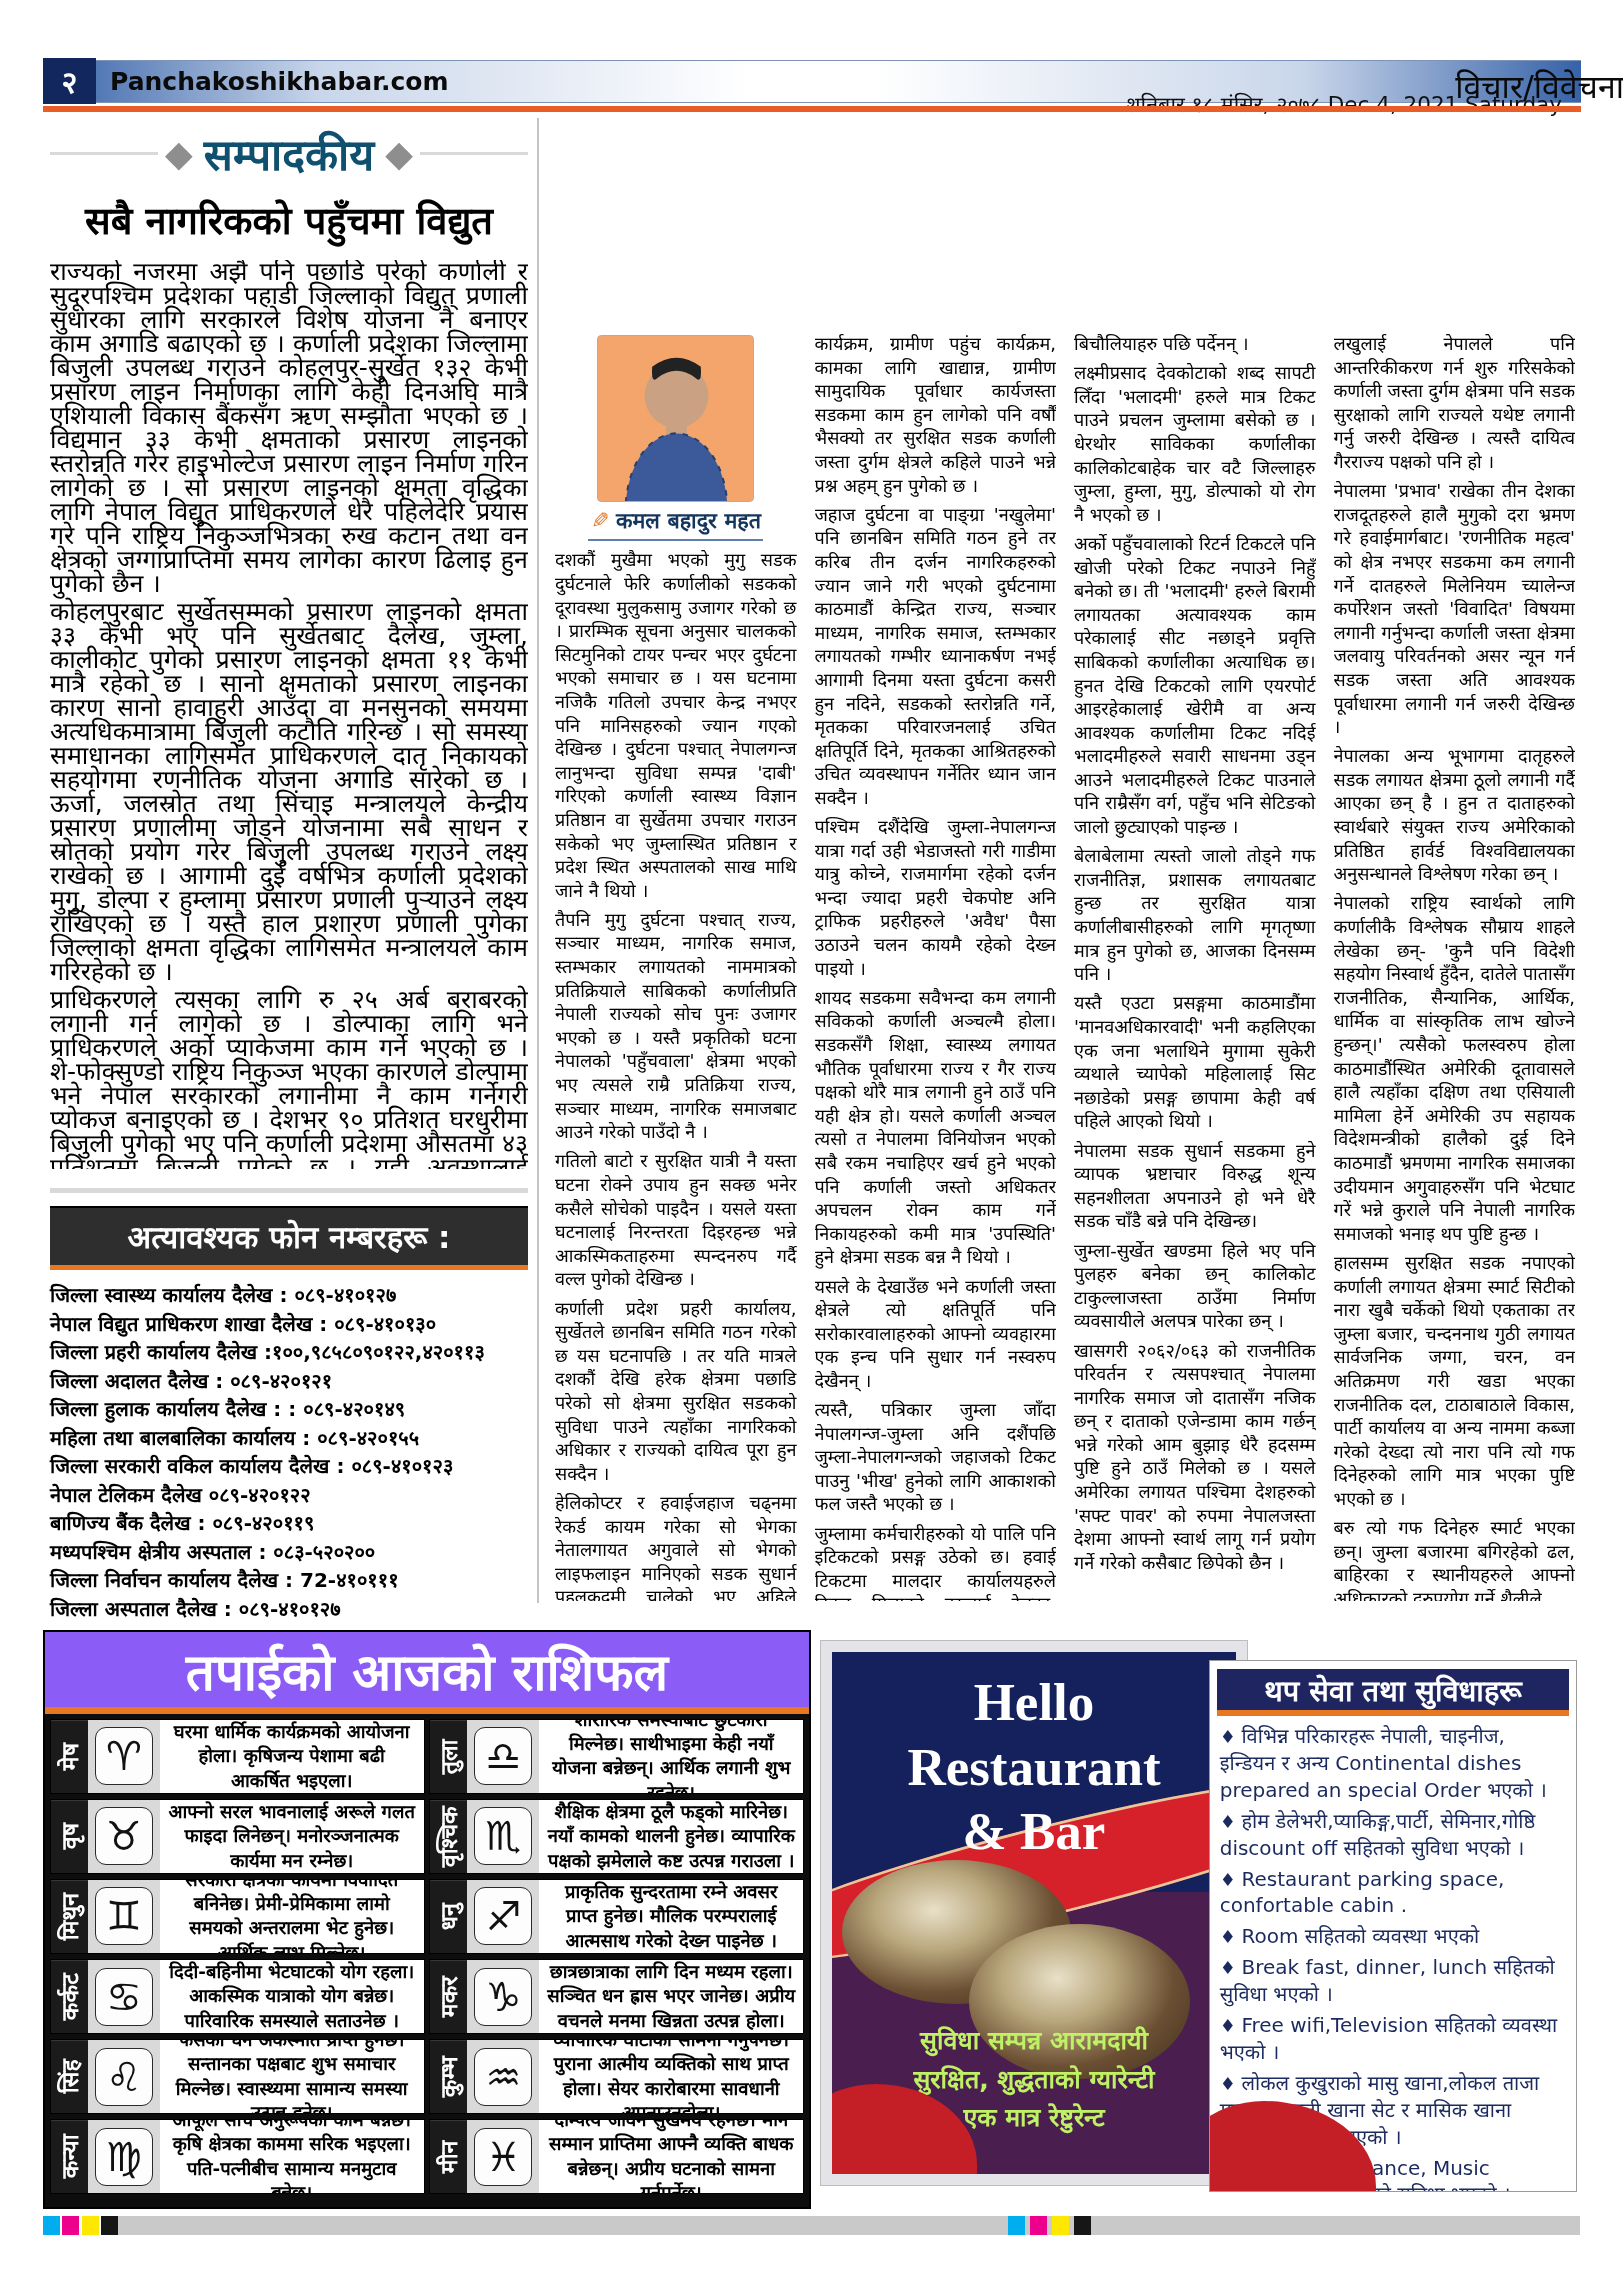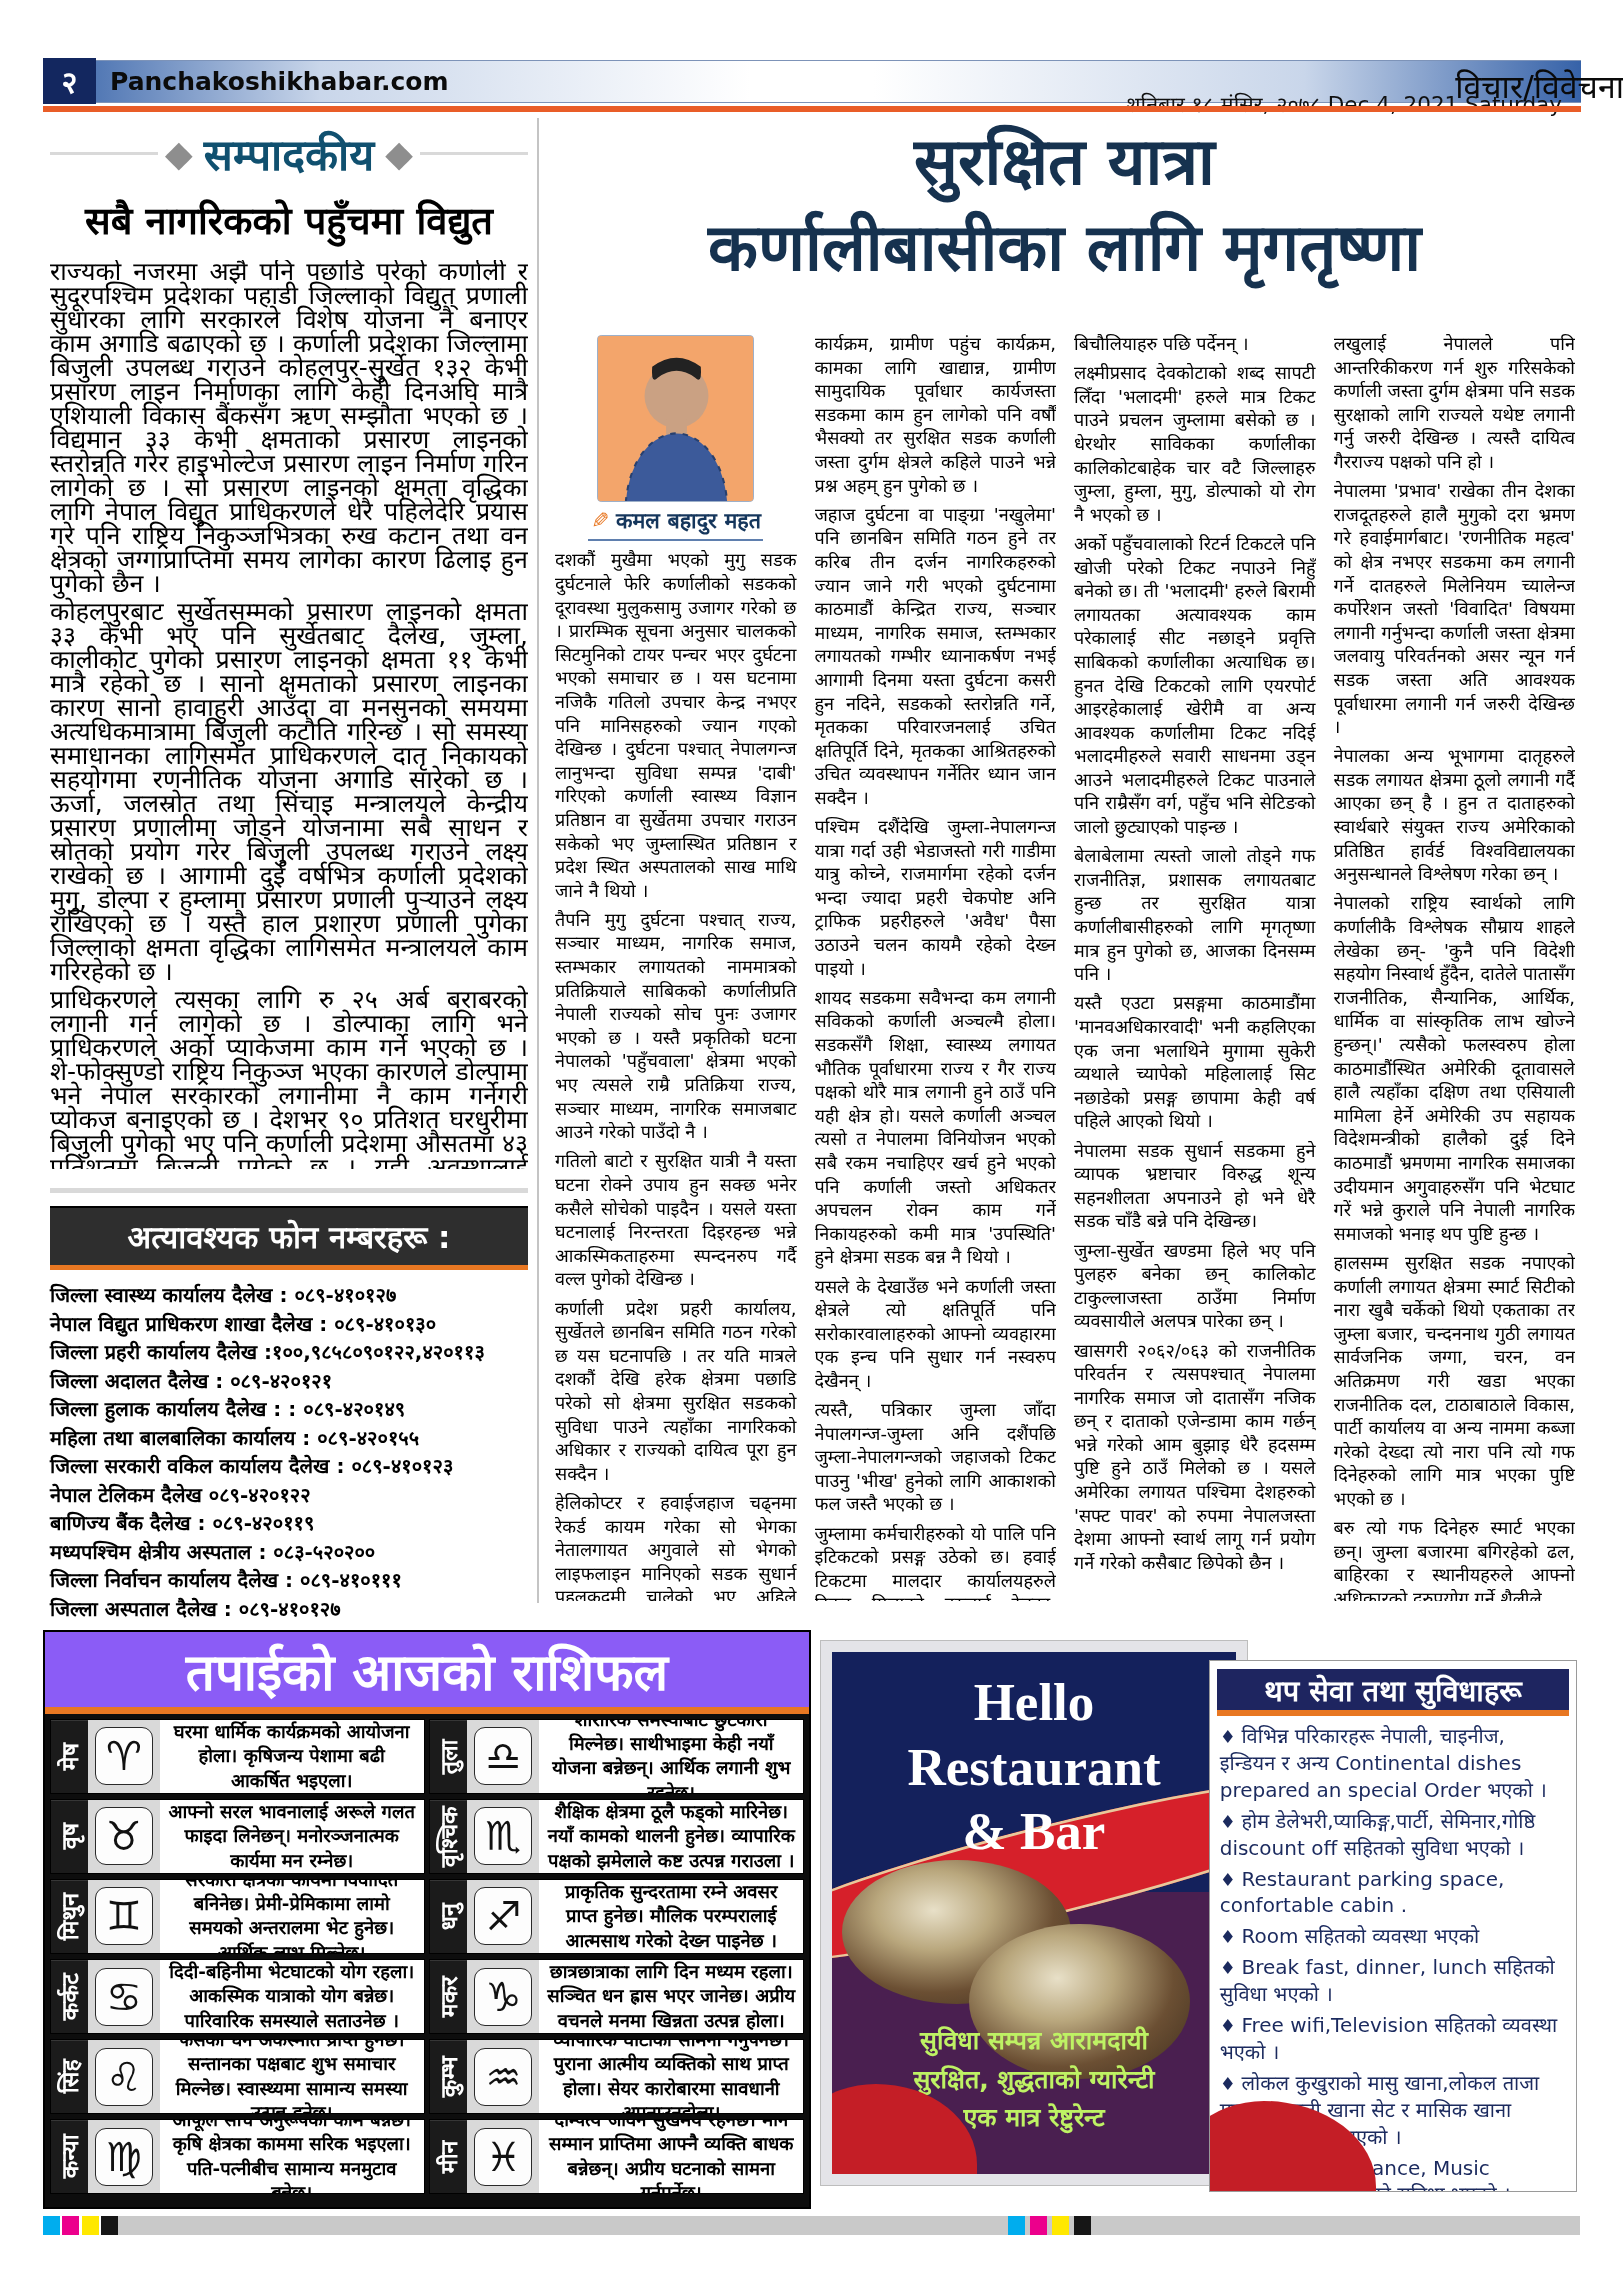--- a/index.html
+++ b/index.html
@@ -145,29 +145,25 @@
     <div class="phone-item">जिल्ला स्वास्थ्य कार्यालय दैलेख : ०८९-४१०१२७</div>
         <div class="phone-item">नेपाल विद्युत प्राधिकरण शाखा दैलेख : ०८९-४१०१३०</div>
         <div class="phone-item">जिल्ला प्रहरी कार्यालय दैलेख :१००,९८५८०९०१२२,४२०११३</div>
         <div class="phone-item">जिल्ला अदालत दैलेख : ०८९-४२०१२१</div>
         <div class="phone-item">जिल्ला हुलाक कार्यालय दैलेख : : ०८९-४२०१४९</div>
         <div class="phone-item">महिला तथा बालबालिका कार्यालय : ०८९-४२०१५५</div>
         <div class="phone-item">जिल्ला सरकारी वकिल कार्यालय दैलेख : ०८९-४१०१२३</div>
         <div class="phone-item">नेपाल टेलिकम दैलेख ०८९-४२०१२२</div>
         <div class="phone-item">बाणिज्य बैंक दैलेख : ०८९-४२०११९</div>
         <div class="phone-item">मध्यपश्चिम क्षेत्रीय अस्पताल : ०८३-५२०२००</div>
-        <div class="phone-item">जिल्ला निर्वाचन कार्यालय दैलेख : ०८९-४१०१११</div>
+        <div class="phone-item">जिल्ला निर्वाचन कार्यालय दैलेख : 72-४१०१११</div>
         <div class="phone-item">जिल्ला अस्पताल दैलेख : ०८९-४१०१२७</div>
       </div>
   </div>
 
-  <div class="article-headline">
-    <div>सुरक्षित यात्रा</div>
-    <div>कर्णालीबासीका लागि मृगतृष्णा</div>
-  </div>
 
   <div class="article-cols">
     <div class="acol">
       <div class="photo-block">
         <div class="author-photo">
           <svg width="157" height="167" viewBox="0 0 226 240">
             <rect x="0" y="0" width="226" height="240" fill="#f3a56b"></rect>
             <circle cx="113" cy="86" r="46" fill="#caa183"></circle>
             <rect x="98" y="120" width="30" height="24" fill="#caa183"></rect>
             <path d="M40 240 C45 175 80 140 113 140 C146 140 181 175 186 240 Z" fill="#3c5a9a"></path>

